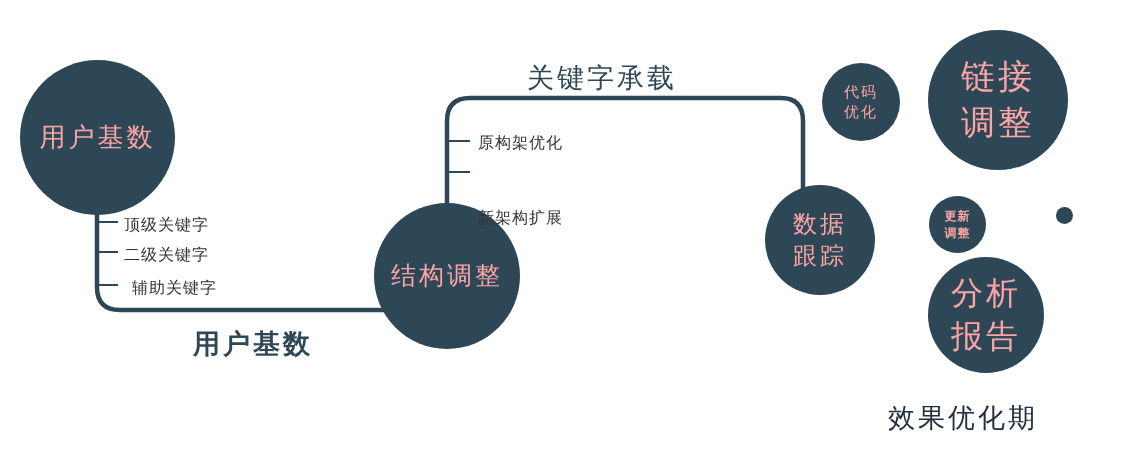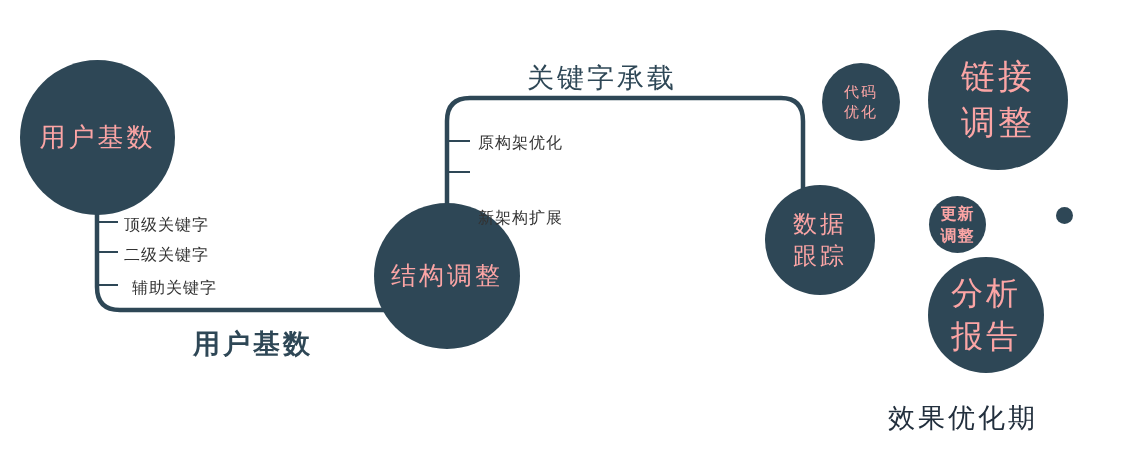--- a/index.html
+++ b/index.html
@@ -18,21 +18,21 @@
   .node{
     position:absolute;border-radius:50%;background:var(--navy);color:#fca5a5;
     display:flex;align-items:center;justify-content:center;text-align:center;
     white-space:pre-line;letter-spacing:3px;line-height:1.35;
   }
   .n-traffic{left:20px;top:60px;width:155px;height:155px;font-size:26px;}
   .n-structure{left:374px;top:203px;width:146px;height:146px;font-size:25px;}
   .n-tracking{left:765px;top:185px;width:110px;height:110px;font-size:24px;}
   .n-code{left:822px;top:63px;width:78px;height:78px;font-size:15px;letter-spacing:2px;}
   .n-link{left:928px;top:30px;width:140px;height:140px;font-size:34px;}
-  .n-update{left:929px;top:196px;width:57px;height:57px;font-size:16px;font-weight:700;letter-spacing:1px;}
+  .n-update{left:929px;top:196px;width:57px;height:57px;font-size:12px;font-weight:700;letter-spacing:1px;}
   .n-report{left:928px;top:257px;width:116px;height:116px;font-size:32px;}
   .dot{position:absolute;left:1056px;top:207px;width:17px;height:17px;border-radius:50%;background:var(--navy);}
   .edge-label{position:absolute;color:var(--navy);letter-spacing:3px;white-space:nowrap;}
   .lbl-keyword{left:527px;top:60px;font-size:27px;font-weight:500;}
   .lbl-userbase{left:153px;top:326px;font-size:27px;font-weight:600;margin-left:40px;}
   .caption{position:absolute;left:888px;top:400px;font-size:27px;font-weight:400;color:var(--caption);letter-spacing:3px;white-space:nowrap;}
   .branch{position:absolute;font-size:16px;color:var(--branch);letter-spacing:1px;white-space:nowrap;}
   .b-kw1{left:124px;top:215px;}
   .b-kw2{left:124px;top:245px;}
   .b-kw3{left:124px;top:278px;margin-left:8px;}

